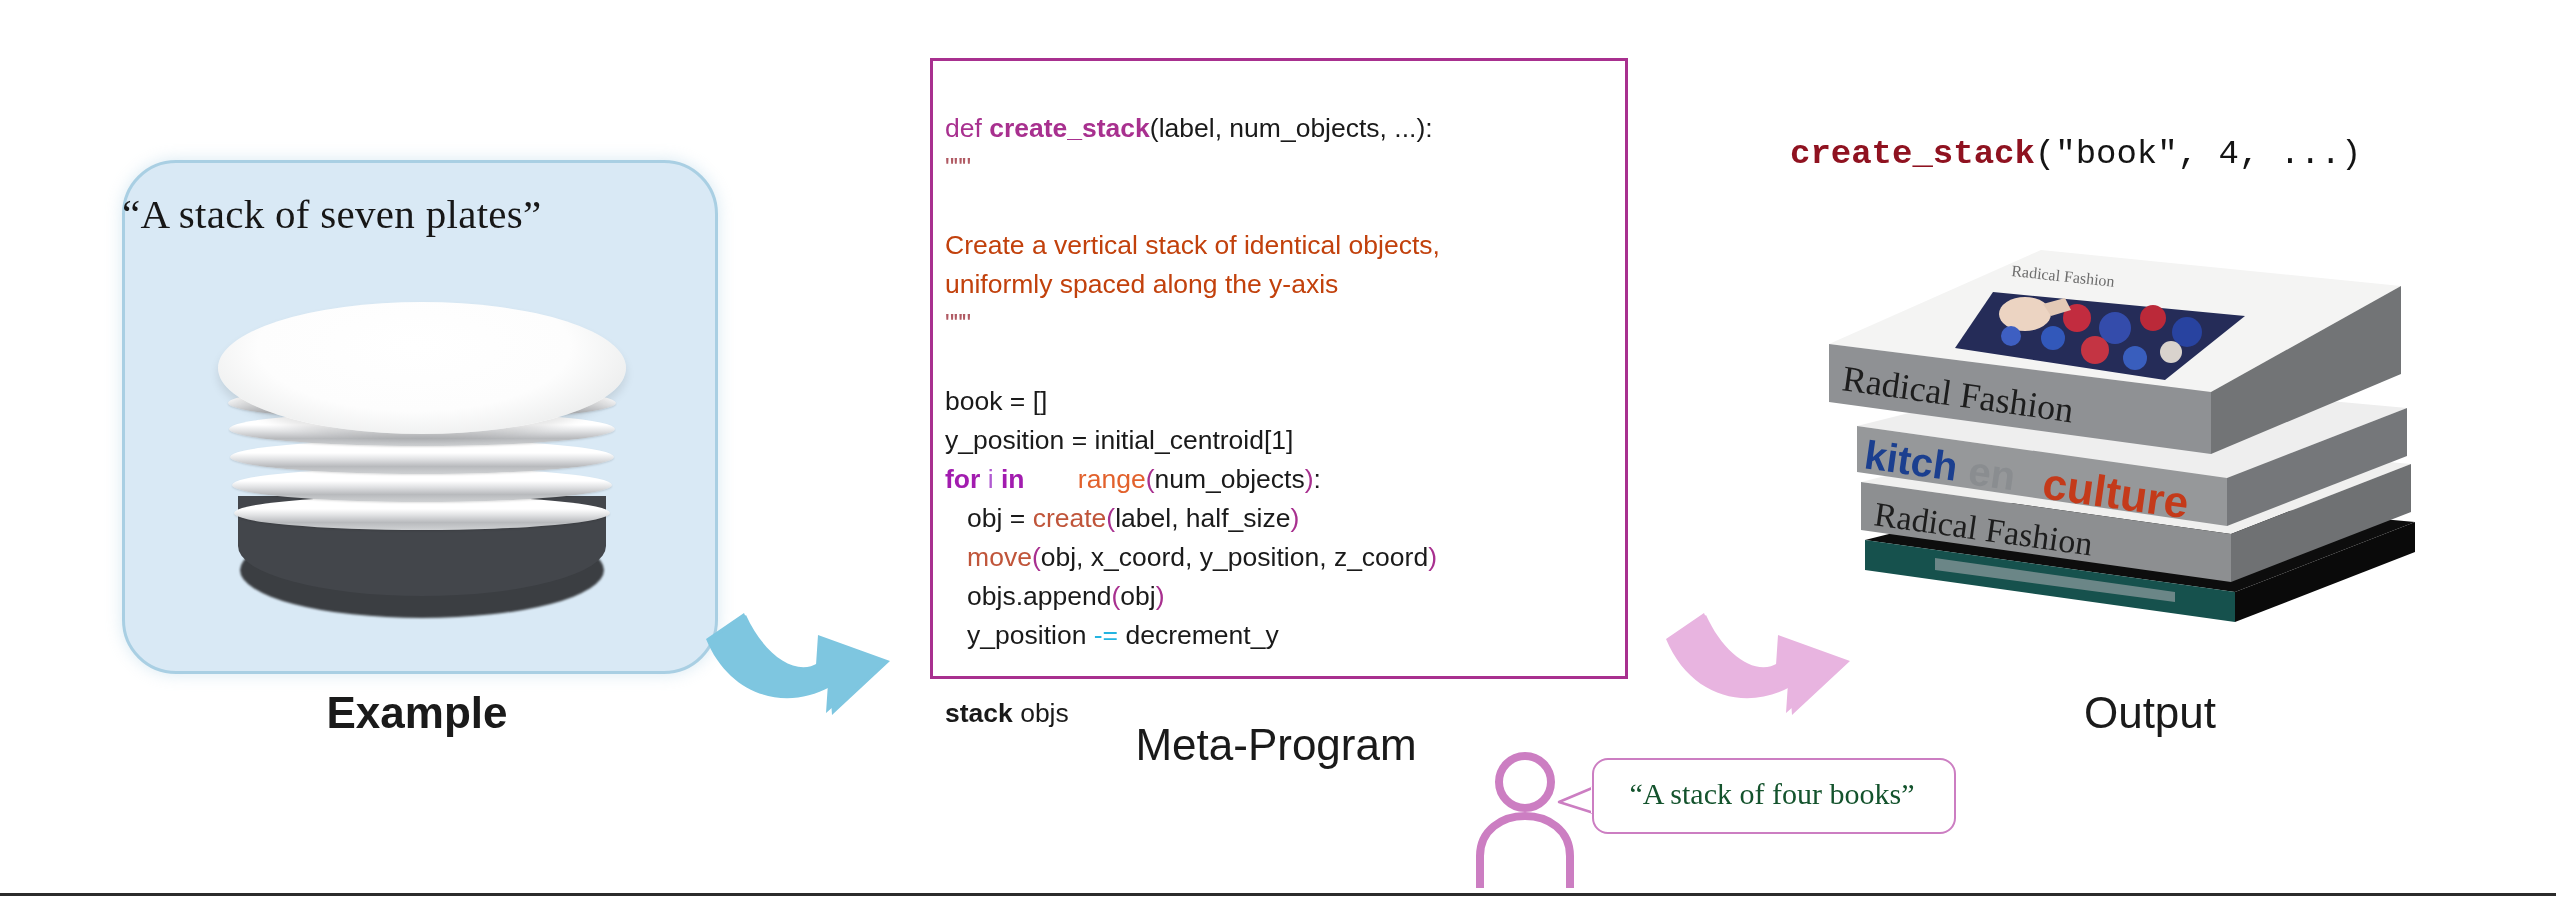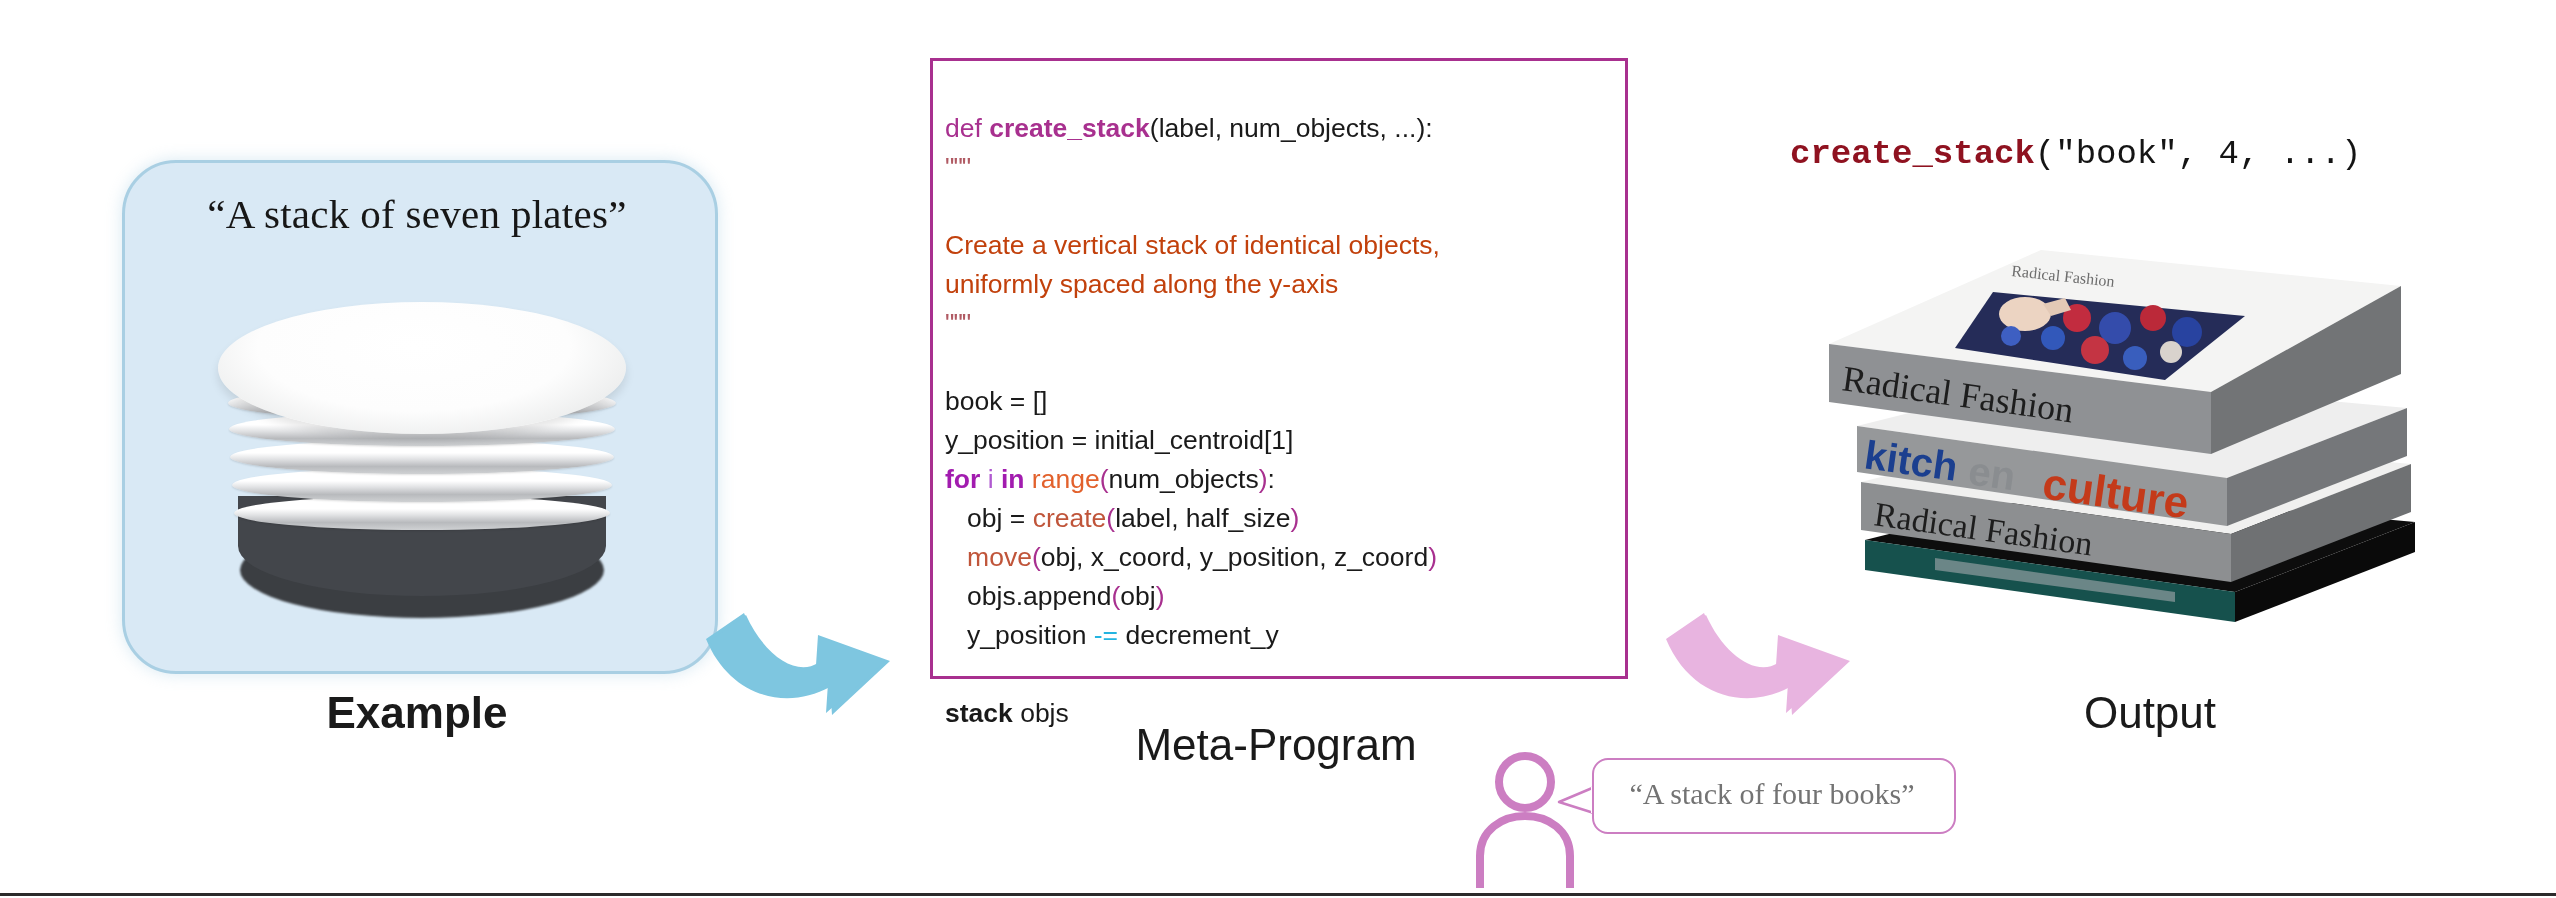--- a/index.html
+++ b/index.html
@@ -15,21 +15,20 @@
   .bottom-rule{position:absolute;left:0;top:893px;width:2556px;height:3px;background:#2b2b2b;}
 
   
   .example-card{
     position:absolute;left:122px;top:160px;width:590px;height:508px;
     background:#d9e9f5;border:3px solid #a9cfe3;border-radius:54px;
     box-shadow:0 0 16px rgba(169,207,227,.45);
   }
   .example-prompt{
     position:absolute;left:122px;top:190px;width:590px;
-    text-align:center;
     font-family:"Liberation Serif", serif;
     font-size:41px;color:#171717;letter-spacing:.3px;
   }
 
   
   .plates{position:absolute;left:192px;top:300px;width:460px;height:330px;}
   .plate-shadow{
     position:absolute;left:48px;top:222px;width:364px;height:96px;
     background:#3b3e42;border-radius:50%/50%;filter:blur(1px);
   }
@@ -62,21 +61,21 @@
     font-family:"Liberation Sans", sans-serif;
     font-size:26.5px;line-height:39px;color:#1a1a1a;white-space:pre;
   }
   .kw{color:#a8308f;font-weight:normal;}           
   .fnname{color:#a8308f;font-weight:bold;}        
   .plain{color:#1a1a1a;}
   .quote3{color:#b05a63;letter-spacing:-1px;}
   .docstr{color:#c2410c;}
   .kw2{color:#a21caf;font-weight:bold;}           
   .var-i{color:#b05ad0;}
-  .builtin{color:#e2612c;}
+  .builtin{color:#e2612c;margin-left:46px;}
   .paren{color:#a8308f;}
   .fncall{color:#c0553a;text-align:center;}
   .op{color:#24b4e0;}
   .kwblack{color:#1a1a1a;font-weight:bold;}
   .blank{display:block;height:39px;}
 
   
   .output-call{
     position:absolute;left:1790px;top:135px;width:720px;
     font-family:"Liberation Mono", monospace;
@@ -99,21 +98,21 @@
 
   
   .person{position:absolute;left:1470px;top:748px;}
   .bubble{
     position:absolute;left:1592px;top:758px;width:360px;height:72px;
     border:2.5px solid #cc7ec2;border-radius:16px;background:#fff;
   }
   .bubble-txt{
     position:absolute;left:1592px;top:758px;width:360px;height:72px;
     display:flex;align-items:center;justify-content:center;
-    font-family:"Liberation Serif", serif;font-size:30px;color:#737373;
+    font-family:"Liberation Serif", serif;font-size:30px;color:#14532d;
   }
 </style>
 </head>
 <body>
 
 <div class="stage">
 
   <div class="example-card"></div>
 
   <div class="example-prompt">“A stack of seven plates”</div>

